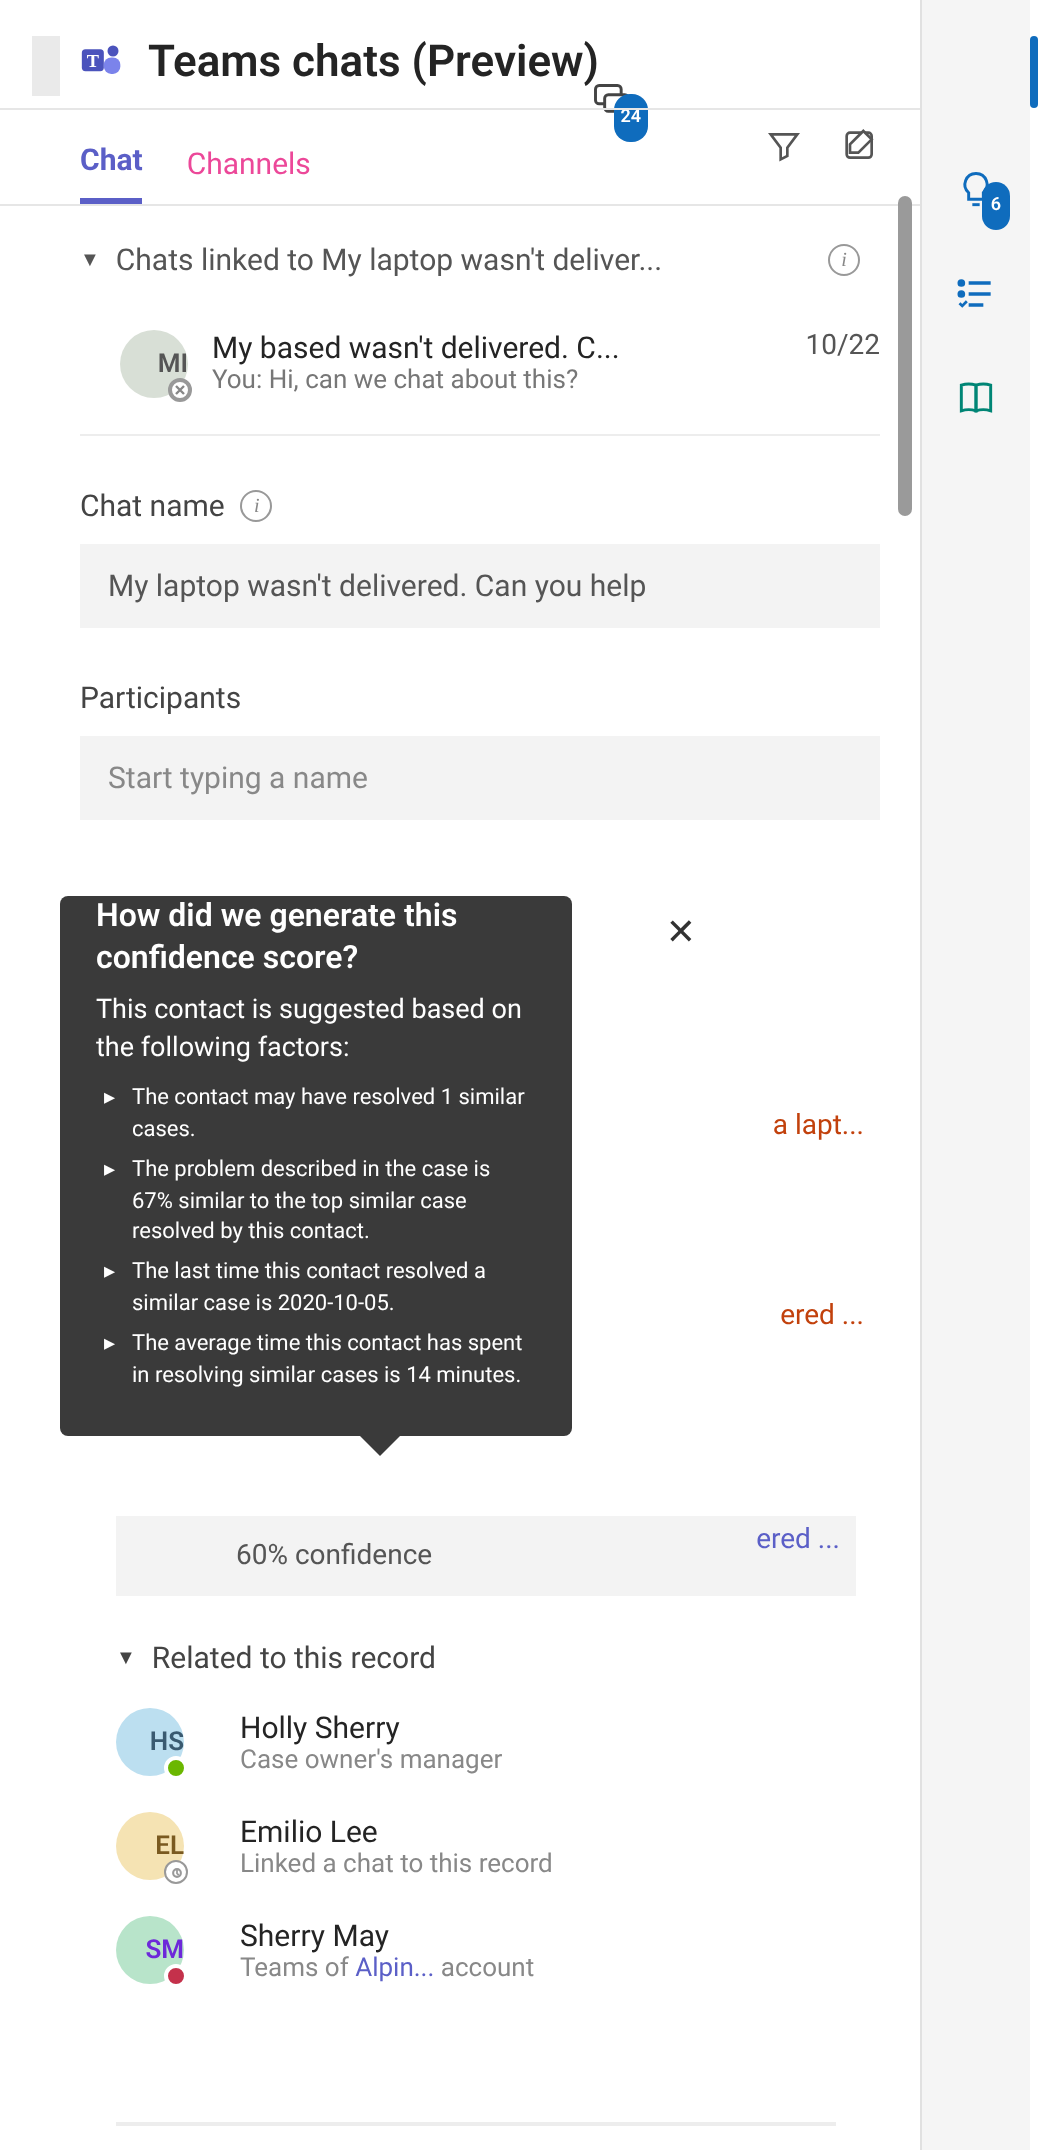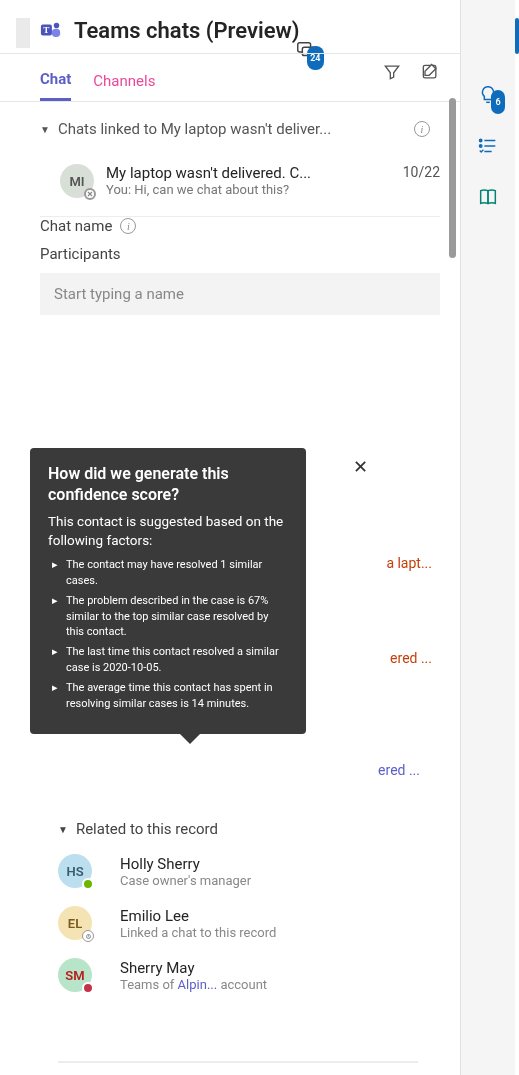--- a/index.html
+++ b/index.html
@@ -98,64 +98,64 @@
 .linked-header .label { flex: 1; white-space: nowrap; overflow: hidden; text-overflow: ellipsis; }
 .chat-row {
   display: flex;
   align-items: flex-start;
   gap: 12px;
   padding: 6px 0 18px 20px;
   border-bottom: 1px solid #ededed;
 }
 .avatar {
   width: 34px; height: 34px; border-radius: 50%;
-  display: flex; align-items: center; justify-content: center;
+  display: flex; align-items: center; justify-content: flex-end;
   font-size: 13px; font-weight: 600;
   position: relative;
   flex-shrink: 0;
 }
 .avatar .presence {
   position: absolute;
   width: 12px; height: 12px; border-radius: 50%;
   right: -2px; bottom: -2px;
   border: 2px solid #fff;
 }
 .chat-row .mid { flex: 1; min-width: 0; }
 .chat-title { font-size: 15px; color: #242424; white-space: nowrap; overflow: hidden; text-overflow: ellipsis; }
 .chat-preview { font-size: 13px; color: #777; white-space: nowrap; overflow: hidden; text-overflow: ellipsis; }
 .chat-date { font-size: 14px; color: #555; margin-left: 6px; }
 .scrollbar {
   position: absolute;
   right: 4px; top: 98px; width: 7px; height: 160px;
   background: #9a9a9a; border-radius: 4px;
 }
-.form-section { }
+.form-section { margin-top: 26px; }
 .form-label {
   font-size: 15px; color: #444; margin-bottom: 10px;
   display: flex; align-items: center; gap: 8px;
 }
 .text-field {
   width: 100%;
   background: #f3f3f3;
   border: none;
   padding: 12px 14px;
   font-size: 15px;
   color: #555;
   font-family: inherit;
 }
 .text-field::placeholder { color: #888; }
 .tooltip {
   position: absolute;
   left: 30px;
   top: 448px;
-  width: 276px;
+  width: 256px;
   background: #3a3a3a;
   color: #fff;
   border-radius: 4px;
-  padding: 16px 18px 18px 18px;
+  padding: 0 18px 18px 18px;
   z-index: 20;
   line-height: 1.45;
 }
 .tooltip::after {
   content: "";
   position: absolute;
   bottom: -10px;
   left: 150px;
   border-left: 10px solid transparent;
   border-right: 10px solid transparent;
@@ -305,31 +305,32 @@
     <div class="chat-row">
       <div class="avatar" style="background:#d8dfd6;color:#555">
         <span>MI</span>
         <span class="presence" style="background:#fff;border-color:#999">
           <svg width="8" height="8" viewBox="0 0 8 8" style="position:absolute;left:0;top:0">
               <path d="M2 2l4 4M6 2l-4 4" stroke="#888" stroke-width="1.2"></path>
             </svg>
         </span>
       </div>
       <div class="mid">
-        <div class="chat-title">My laptop wasn't delivered. C...</div>
+        <div class="chat-title">My based wasn't delivered. C...</div>
         <div class="chat-preview">You: Hi, can we chat about this?</div>
       </div>
       <div class="chat-date">10/22</div>
     </div>
 
     <div class="form-section">
       <div class="form-label">
         <span>Chat name</span>
         <span class="info-circle">i</span>
       </div>
+      <input class="text-field" type="text" value="My laptop wasn't delivered. Can you help" style="">
     </div>
 
     <div class="form-section">
       <div class="form-label">Participants</div>
       <input class="text-field" type="text" placeholder="Start typing a name" style="">
     </div>
 
   </div>
 
   <div class="scrollbar"></div>
@@ -342,20 +343,23 @@
       <li>The problem described in the case is 67% similar to the top similar case resolved by this contact.</li>
       <li>The last time this contact resolved a similar case is 2020-10-05.</li>
       <li>The average time this contact has spent in resolving similar cases is 14 minutes.</li>
     </ul>
     <span class="tooltip-close">✕</span>
   </div>
 
   <span class="peek-right peek1">a lapt...</span>
   <span class="peek-right peek2">ered ...</span>
 
+  <div class="confidence-bar">
+    <span style="margin-left:46px">60% confidence</span>
+  </div>
   <span class="peek3">ered ...</span>
 
   <div class="related-section">
     <div class="related-header">
       <span class="triangle">▼</span>
       <span>Related to this record</span>
     </div>
 
     <div class="person-row">
       <div class="avatar" style="background:#bcdff0;color:#3a5a70">
@@ -378,21 +382,21 @@
             </svg>
         </span>
       </div>
       <div>
         <div class="person-name">Emilio Lee</div>
         <div class="person-sub">Linked a chat to this record</div>
       </div>
     </div>
 
     <div class="person-row">
-      <div class="avatar" style="background:#b8e4ca;color:#b91c1c">
+      <div class="avatar" style="background:#b8e4ca;color:#6d28d9">
         <span>SM</span>
         <span class="presence" style="background:#c4314b"></span>
       </div>
       <div>
         <div class="person-name">Sherry May</div>
         <div class="person-sub">
           <span>Teams of </span><span class="link">Alpin...</span><span> account</span>
         </div>
       </div>
     </div>

